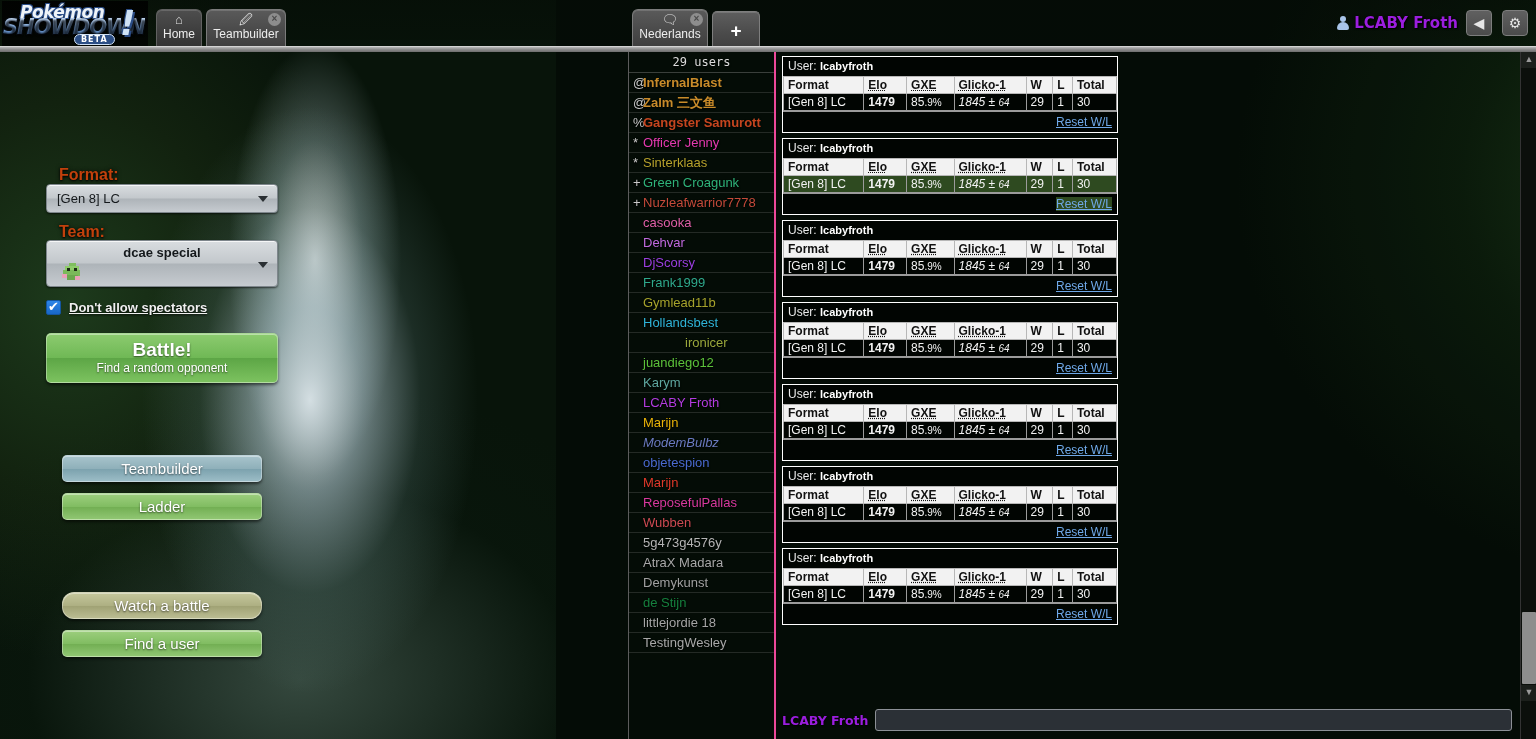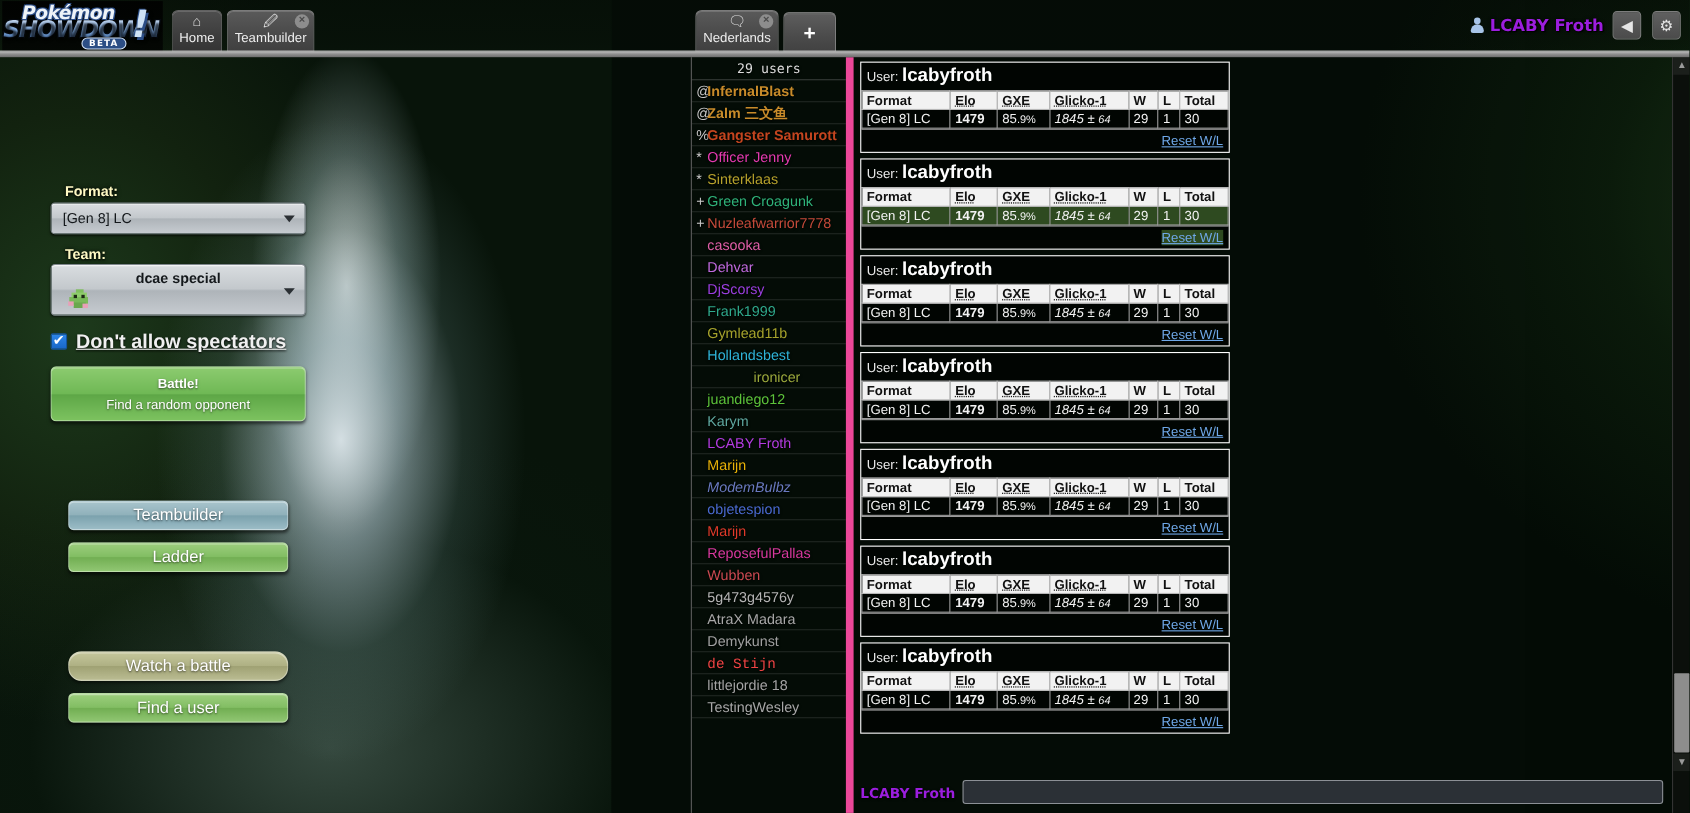--- a/index.html
+++ b/index.html
@@ -156,21 +156,21 @@
   }
   #btn-sound { right: 44px; }
   #btn-settings { right: 8px; }
 
   
   #mainmenu {
     position: absolute; left: 0; top: 52px; width: 628px; height: 687px;
     z-index: 10;
   }
   .mm-label {
-    position: absolute; color: #fef9c3; font-weight: bold; font-size: 13px;
+    position: absolute; color: #c2410c; font-weight: bold; font-size: 16px;
     text-shadow: 0 1px 2px rgba(0,0,0,.95), 0 0 4px rgba(0,0,0,.8);
     padding-left: 13px;
   }
   .select-box {
     position: absolute;
     background: linear-gradient(180deg,#d9dde0 0%, #c3c8cc 48%, #aeb4b9 52%, #c6cbd0 100%);
     border: 1px solid #7e868c; border-radius: 4px;
     color: #14181b; cursor: pointer;
     box-shadow: inset 0 1px 0 rgba(255,255,255,.75), 0 1px 2px rgba(0,0,0,.6);
   }
@@ -199,35 +199,35 @@
   .chk-box {
     width: 15px; height: 15px; border-radius: 2px;
     background: linear-gradient(180deg,#2d85e8 0%, #1867c7 100%);
     border: 1px solid #14559f; position: relative;
   }
   .chk-box::after {
     content: '✔'; position: absolute; left: 1px; top: -2px;
     color: #fff; font-size: 13px; line-height: 16px;
   }
   .chk-label {
-    color: #f0f0f0; font-size: 18px; font-weight: bold;
+    color: #f0f0f0; font-size: 13px; font-weight: bold;
     text-decoration: underline; text-shadow: 0 1px 2px rgba(0,0,0,.95);
   }
 
   .big-btn {
     position: absolute; border-radius: 5px; cursor: pointer; text-align: center;
     color: #fff; text-shadow: 0 1px 2px rgba(0,0,0,.6);
     border: 1px solid rgba(255,255,255,.35);
     box-shadow: inset 0 1px 0 rgba(255,255,255,.4), 0 2px 3px rgba(0,0,0,.55);
   }
   #battle-btn {
     left: 46px; top: 281px; width: 232px; height: 50px;
     background: linear-gradient(180deg,#8ccb6f 0%, #6fb855 50%, #5da646 51%, #7cc25f 100%);
   }
-  #battle-btn .t1 { font-size: 12px; font-weight: bold; line-height: 23px; padding-top: 4px; }
+  #battle-btn .t1 { font-size: 19px; font-weight: bold; line-height: 23px; padding-top: 4px; }
   #battle-btn .t2 { font-size: 12px; line-height: 15px; }
   #teambuilder-btn {
     left: 62px; top: 403px; width: 200px; height: 27px;
     background: linear-gradient(180deg,#a8c4cc 0%, #8fb0ba 50%, #7ba1ad 51%, #9bbcc6 100%);
     font-size: 15px; line-height: 25px;
   }
   #ladder-btn {
     left: 62px; top: 441px; width: 200px; height: 27px;
     background: linear-gradient(180deg,#9cce7d 0%, #81bd62 50%, #71ae52 51%, #90c672 100%);
     font-size: 15px; line-height: 25px;
@@ -240,21 +240,21 @@
   #finduser-btn {
     left: 62px; top: 578px; width: 200px; height: 27px;
     background: linear-gradient(180deg,#9cce7d 0%, #81bd62 50%, #71ae52 51%, #90c672 100%);
     font-size: 15px; line-height: 25px;
   }
 
   
   #userlist {
     position: absolute; left: 628px; top: 52px; width: 148px; height: 687px;
     background: rgba(4,14,6,0.45);
-    border-left: 1px solid #5c5c5c; border-right: 7px solid #ec4899;
+    border-left: 1px solid #5c5c5c; border-right: 2px solid #ec4899;
     overflow: hidden;
     z-index: 12;
   }
   #userlist-count {
     height: 21px; line-height: 20px; text-align: center;
     color: #dcdcdc; font-size: 12px;
     font-family: "DejaVu Sans Mono", monospace;
     border-bottom: 1px solid rgba(160,160,160,.35);
     text-shadow: 0 1px 2px rgba(0,0,0,.9);
   }
@@ -282,21 +282,21 @@
     overflow: hidden; padding: 4px 0 0 6px;
   }
   .ladder-block {
     width: 336px; margin-bottom: 5px;
     border: 1px solid #fff;
     background: rgba(0,0,0,0.55);
   }
   .ladder-user {
     color: #e9e9e9; font-size: 12px; padding: 2px 0 3px 5px;
   }
-  .ladder-user b { color: #fff; font-size: 17px; }
+  .ladder-user b { color: #fff; font-size: 11px; }
   table.ladder {
     border-collapse: collapse; width: 100%;
     font-size: 12px; color: #f0f0f0;
     background: transparent;
   }
   table.ladder th {
     background: #f2f2f2; color: #111; font-weight: bold;
     border: 1px solid #b7b7b7; padding: 1px 4px;
     text-align: left; white-space: nowrap;
   }
@@ -462,21 +462,21 @@
       <div class="user-row plain"><span class="grp"></span><span class="uname" style="color: rgb(179, 60, 224);">LCABY Froth</span></div>
       <div class="user-row plain"><span class="grp"></span><span class="uname" style="color: #eab308;">Marijn</span></div>
       <div class="user-row plain"><span class="grp"></span><span class="uname" style="color: rgb(106, 122, 192); font-style: italic;">ModemBulbz</span></div>
       <div class="user-row plain"><span class="grp"></span><span class="uname" style="color: rgb(74, 106, 208);">objetespion</span></div>
       <div class="user-row plain"><span class="grp"></span><span class="uname" style="color: rgb(224, 58, 42);">Marijn</span></div>
       <div class="user-row plain"><span class="grp"></span><span class="uname" style="color: rgb(216, 57, 158);">ReposefulPallas</span></div>
       <div class="user-row plain"><span class="grp"></span><span class="uname" style="color: rgb(204, 74, 82);">Wubben</span></div>
       <div class="user-row plain"><span class="grp"></span><span class="uname" style="color: rgb(180, 180, 180);">5g473g4576y</span></div>
       <div class="user-row plain"><span class="grp"></span><span class="uname" style="color: rgb(168, 168, 168);">AtraX Madara</span></div>
       <div class="user-row plain"><span class="grp"></span><span class="uname" style="color: rgb(160, 160, 160);">Demykunst</span></div>
-      <div class="user-row plain"><span class="grp"></span><span class="uname" style="color: #ef4444; font-family: Liberation Mono, monospace;">de Stijn</span></div>
+      <div class="user-row plain"><span class="grp"></span><span class="uname" style="color: #15803d;">de Stijn</span></div>
       <div class="user-row plain"><span class="grp"></span><span class="uname" style="color: rgb(164, 164, 164);">littlejordie 18</span></div>
       <div class="user-row plain"><span class="grp"></span><span class="uname" style="color: rgb(168, 168, 168);">TestingWesley</span></div>
     </div>
 </div>
 
 <div id="chat">
   <div id="chat-log">
       <div class="ladder-block">
         <div class="ladder-user"><span>User: </span><b>lcabyfroth</b></div>
         <table class="ladder">

